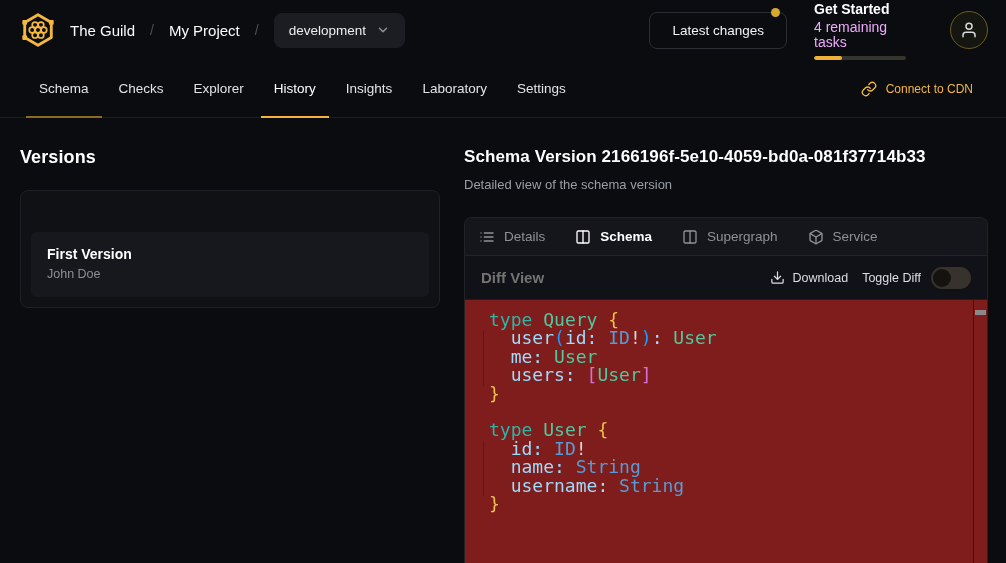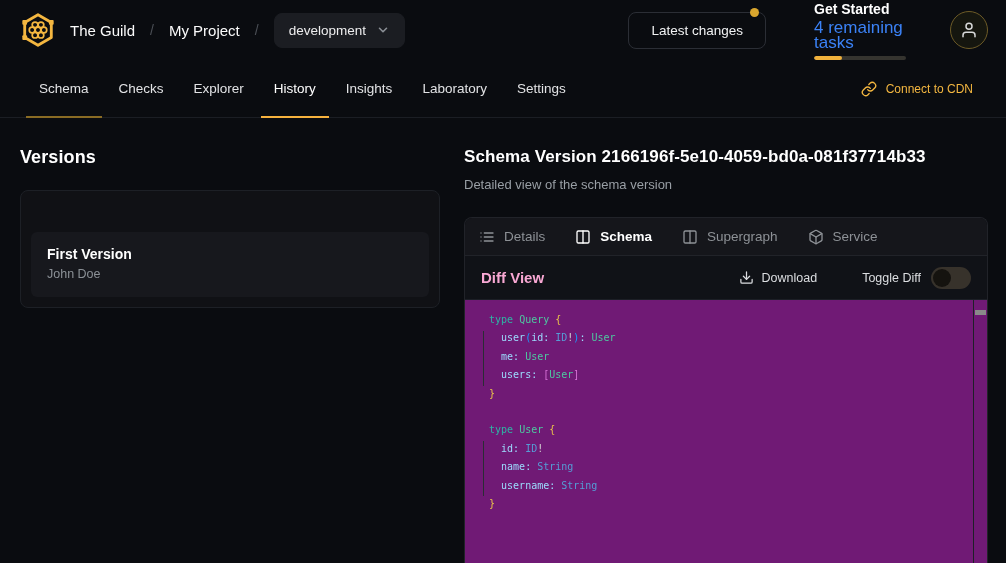--- a/index.html
+++ b/index.html
@@ -25,23 +25,23 @@
     padding:9px 14px; color:#ededee; font-size:13.5px; cursor:pointer;
   }
   .env-select .chev { color:#8b9096; }
   .spacer { flex:1; }
   .latest-btn {
     position:relative; border:1px solid #2b2e35; background:transparent; border-radius:8px;
     color:#f2f3f4; font-size:13.5px; padding:10px 22px; cursor:pointer;
     font-family:"Liberation Sans", sans-serif;
   }
   .latest-dot { position:absolute; top:-4px; right:-4px; width:9px; height:9px; border-radius:50%; background:#d9a62e; }
-  .get-started { margin-left:48px; cursor:pointer; width:92px; }
+  .get-started { margin-left:27px; cursor:pointer; width:92px; }
   .gs-title { color:#ffffff; font-size:14px; font-weight:600; line-height:17px; }
-  .gs-sub { color:#3b82f6; font-size:17px; margin-top:2px; line-height:15px; }
+  .gs-sub { color:#f0abfc; font-size:14px; margin-top:2px; line-height:15px; }
   .gs-bar { margin-top:6px; height:4px; width:92px; background:#35342f; border-radius:2px; overflow:hidden; }
   .gs-fill { height:100%; background:#f0b13c; border-radius:2px; width:30%; }
   .avatar {
     margin-left:44px; width:38px; height:38px; border-radius:50%;
     border:1px solid #6d5b27; background:#15160f;
     display:flex; align-items:center; justify-content:center; color:#d8d9da; cursor:pointer;
   }
 
   
   .nav { height:58px; border-bottom:1px solid #1b1e24; display:flex; align-items:stretch; padding:0 18px 0 24px; }
@@ -79,31 +79,31 @@
 
   
   .detail-panel {
     margin-top:23px; flex:1; display:flex; flex-direction:column; min-height:0;
     border:1px solid #212329; border-bottom:none; border-radius:8px 8px 0 0; overflow:hidden;
   }
   .tabstrip { height:38px; background:#15161b; border-bottom:1px solid #212329; display:flex; align-items:center; padding:0 14px; gap:30px; flex-shrink:0; }
   .dtab { display:flex; align-items:center; gap:9px; color:#8d9196; font-size:13.5px; cursor:pointer; }
   .dtab.active { color:#ffffff; font-weight:600; }
   .diffbar { height:44px; background:#101217; border-bottom:1px solid #1c1f26; display:flex; align-items:center; padding:0 16px; flex-shrink:0; }
-  .diff-title { color:#f9a8d4; font-size:15px; font-weight:700; }
+  .diff-title { color:#737373; font-size:15px; font-weight:700; }
   .diff-actions { margin-left:auto; display:flex; align-items:center; }
   .dl-btn { display:flex; align-items:center; gap:8px; color:#dcdee1; font-size:12.5px; cursor:pointer; }
-  .toggle-label { color:#dcdee1; font-size:12.5px; margin-left:45px; }
+  .toggle-label { color:#dcdee1; font-size:12.5px; margin-left:14px; }
   .toggle { margin-left:10px; width:40px; height:22px; border-radius:11px; background:#37322b; position:relative; cursor:pointer; }
   .toggle .knob { position:absolute; top:2px; left:2px; width:18px; height:18px; border-radius:50%; background:#15130f; }
 
   
   .code-area {
-    position:relative; flex:1; background:#701a75; overflow:hidden;
-    font-family:"DejaVu Sans Mono", monospace; font-size:10px; line-height:18.4px;
+    position:relative; flex:1; background:#7f1d1d; overflow:hidden;
+    font-family:"DejaVu Sans Mono", monospace; font-size:18px; line-height:18.4px;
     padding:11px 20px 0 24px;
   }
   .code-line { white-space:pre; height:18.4px; }
   .tok-kw { color:#2eb5a5; }
   .tok-ty { color:#4ec9a0; }
   .tok-fl { color:#9cdcfe; }
   .tok-sc { color:#569cd6; }
   .tok-bg { color:#d4d4d4; }
   .tok-cu { color:#e8c24a; }
   .tok-pa { color:#179fff; }

